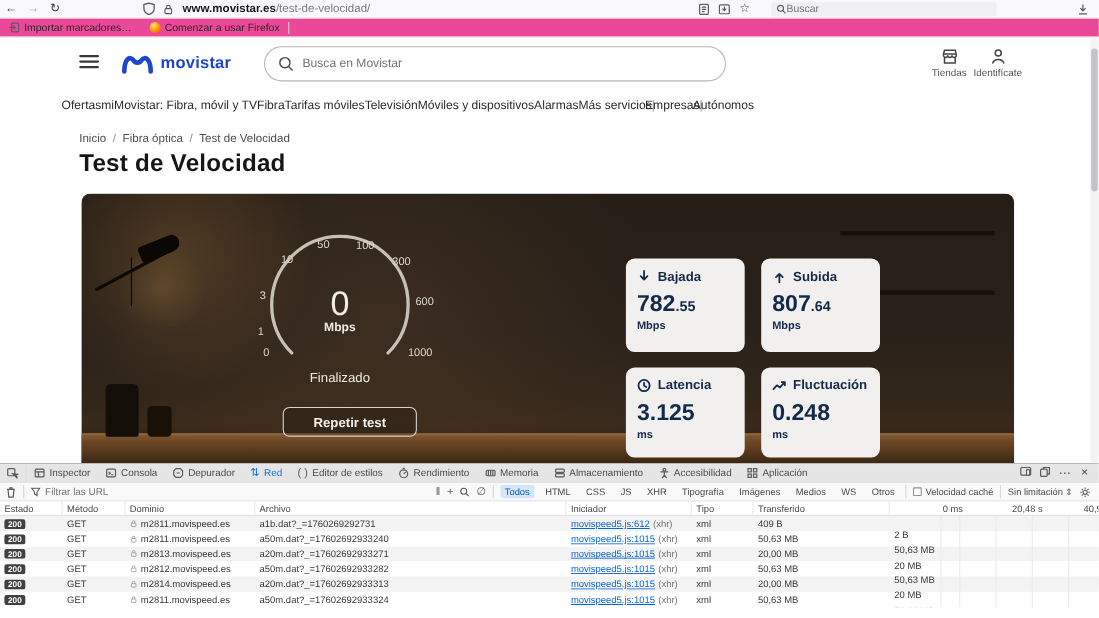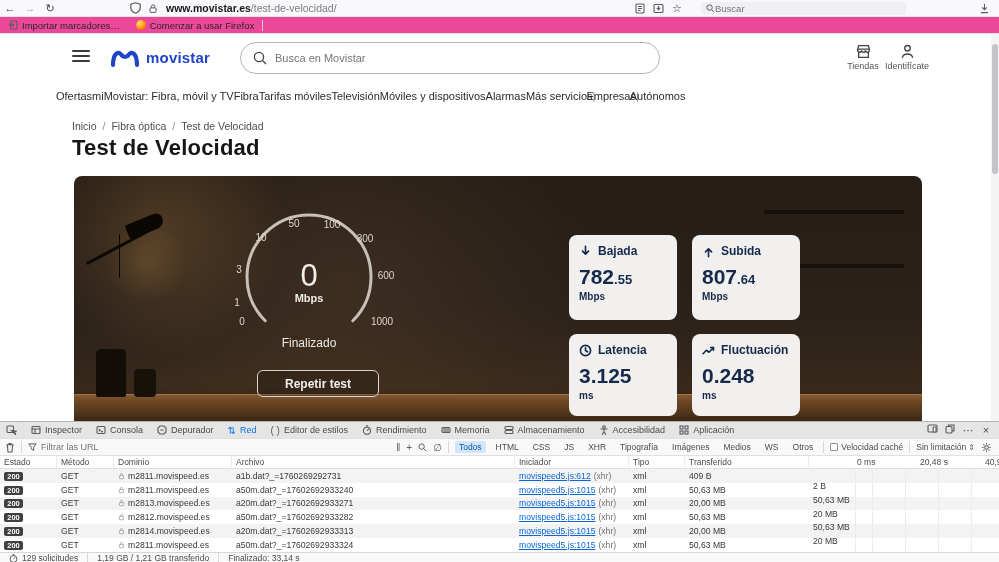--- a/index.html
+++ b/index.html
@@ -606,25 +606,14 @@
             </svg><span>m2811.movispeed.es</span></span>
         <span class="c-file">a50m.dat?_=17602692933324</span>
         <span class="c-init"><a>movispeed5.js:1015</a><span class="init-meta">(xhr)</span></span>
         <span class="c-type">xml</span>
         <span class="c-transfer">50,63 MB</span>
         <span class="c-size">50,63 MB</span>
         <span class="c-wf"></span>
       </div>
     </div>
 
-    <div class="dt-status">
-      <span class="st-item">
-        <svg class="ic" width="9" height="9" viewBox="0 0 10 10">
-            <circle cx="5" cy="5.5" r="3.8"></circle>
-            <path d="M5 5.5 L6.8 3.8 M4 .7 h2"></path>
-          </svg>
-        <span>129 solicitudes</span>
-      </span>
-      <span class="st-item">1,19 GB / 1,21 GB transferido</span>
-      <span class="st-item">Finalizado: 33,14 s</span>
-    </div>
   </div>
 </div>
 
 </body></html>

